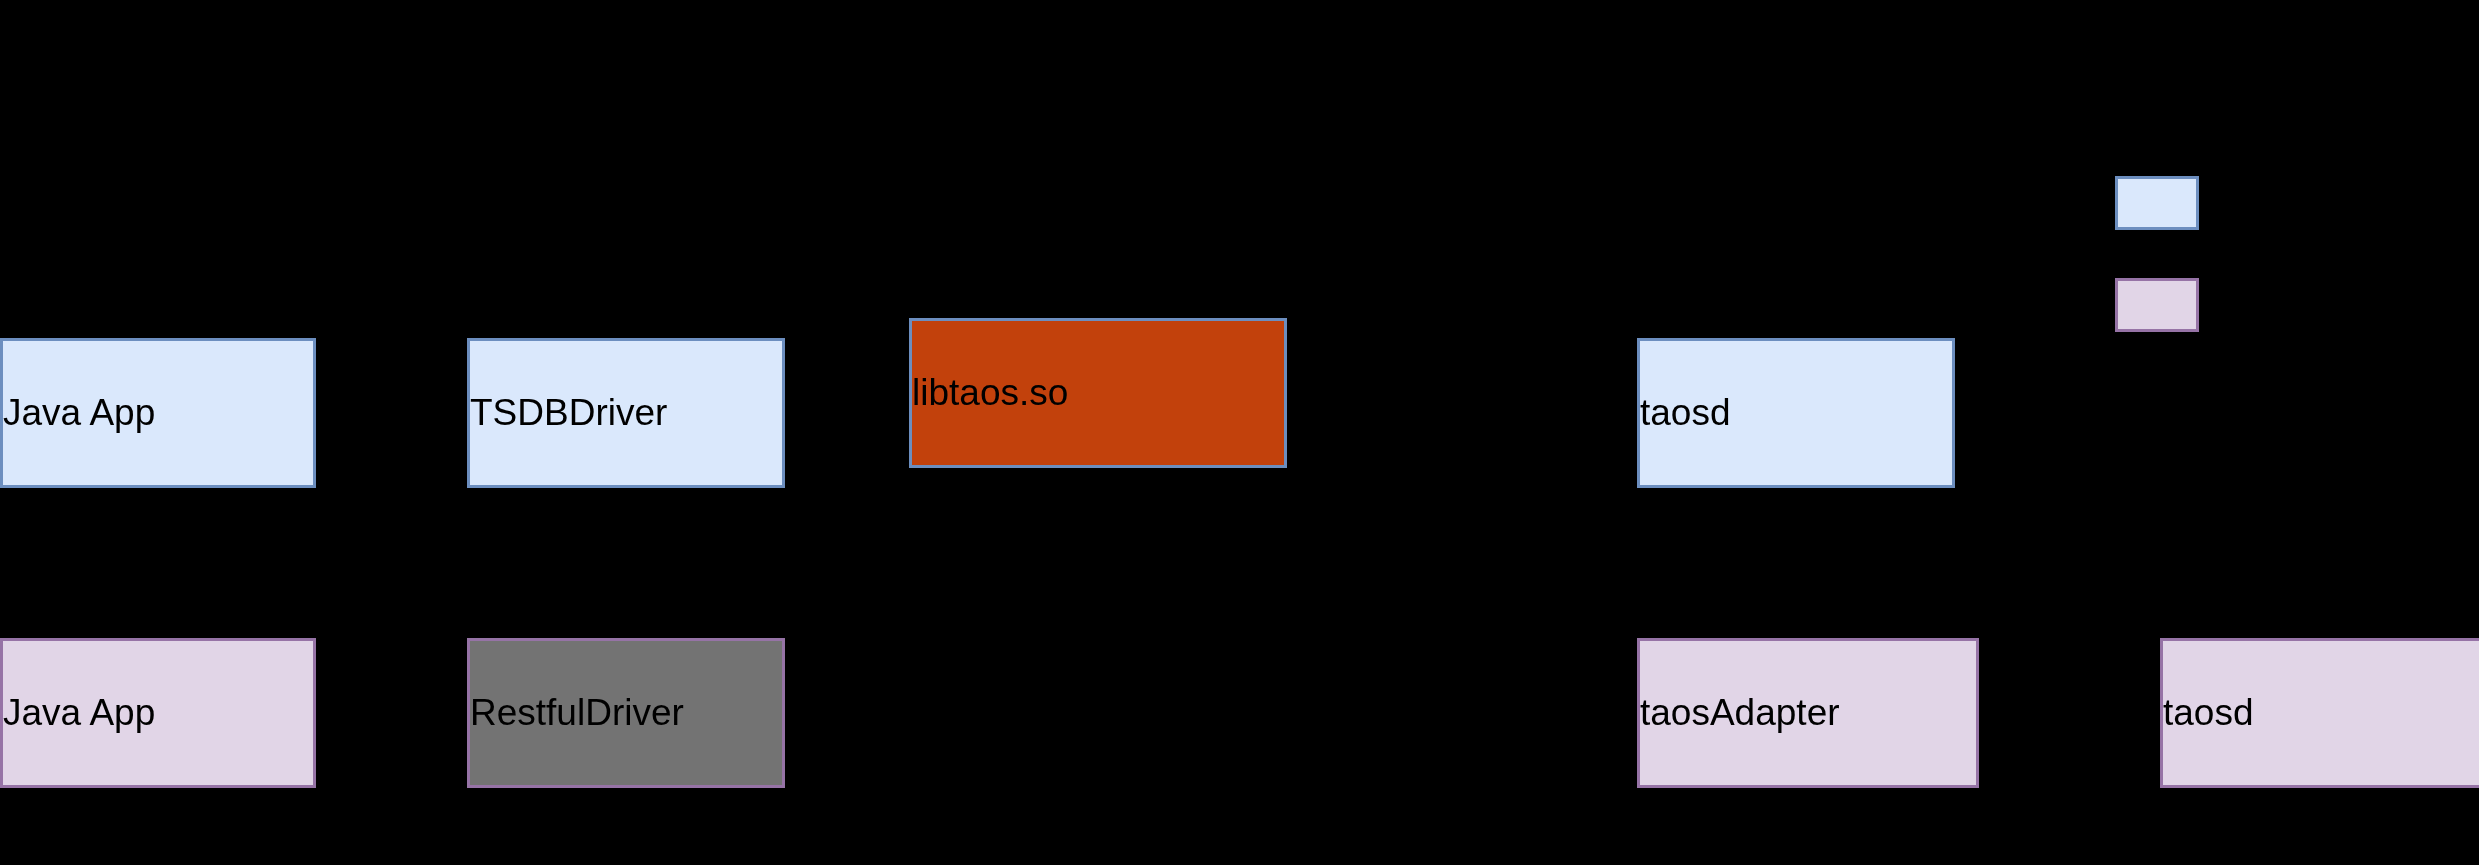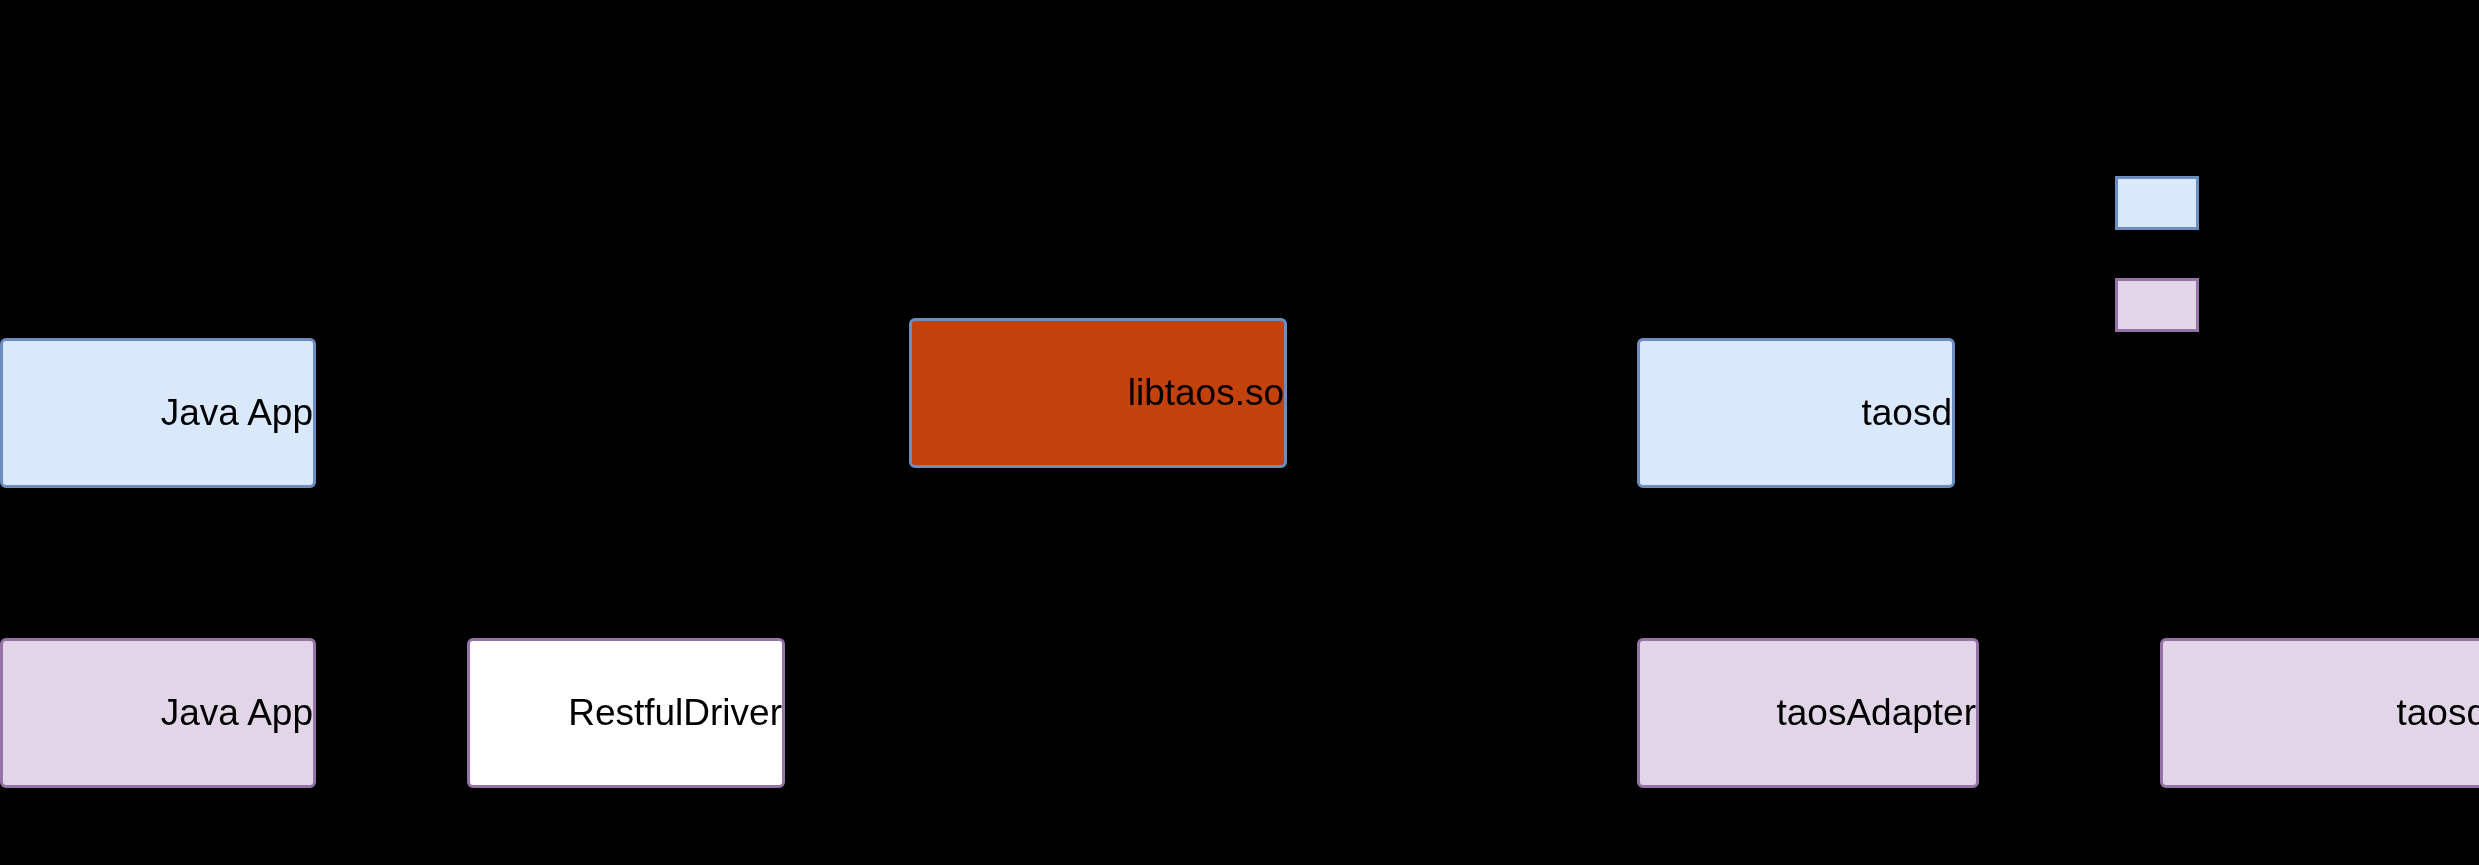--- a/index.html
+++ b/index.html
@@ -13,28 +13,27 @@
     height: 865px;
     background: #000000;
     overflow: hidden;
     font-family: "Liberation Sans", sans-serif;
   }
   .node {
     position: absolute;
     box-sizing: border-box;
     display: flex;
     align-items: center;
-    justify-content: flex-end;
+    justify-content: flex-start;
     text-align: center;
     font-size: 37px;
     line-height: 1.1;
     color: #000000;
     border-style: solid;
     border-width: 3px;
-    border-radius: 6px;
     -webkit-font-smoothing: antialiased;
   }
   .node.blue {
     background: #dae8fc;
     border-color: #6c8ebf;
   }
   .node.purple {
     background: #e1d5e7;
     border-color: #9673a6;
   }
@@ -88,30 +87,33 @@
     <div class="edge-endpoint" style="left: 462px; top: 709px;"></div>
     <div class="edge" style="left: 785px; top: 712px; width: 852px;"></div>
     <div class="edge-endpoint" style="left: 781px; top: 709px;"></div>
     <div class="edge-endpoint" style="left: 1632px; top: 709px;"></div>
     <div class="edge" style="left: 1955px; top: 712px; width: 205px;"></div>
     <div class="edge-endpoint" style="left: 1951px; top: 709px;"></div>
     <div class="edge-endpoint" style="left: 2155px; top: 709px;"></div>
     <div class="node blue" style="left: 0px; top: 338px; width: 316px; height: 150px; background: rgb(218, 232, 252); border-color: rgb(108, 142, 191);">
       <span class="node-label">Java App</span>
     </div>
+    <div class="node blue" style="left: 467px; top: 338px; width: 318px; height: 150px; background: rgb(218, 232, 252); border-color: rgb(108, 142, 191);">
+      <span class="node-label">TSDBDriver</span>
+    </div>
     <div class="node blue" style="left: 909px; top: 318px; width: 378px; height: 150px; background: #c2410c; border-color: rgb(108, 142, 191);">
       <span class="node-label">libtaos.so</span>
     </div>
     <div class="node blue" style="left: 1637px; top: 338px; width: 318px; height: 150px; background: rgb(218, 232, 252); border-color: rgb(108, 142, 191);">
       <span class="node-label">taosd</span>
     </div>
     <div class="node purple" style="left: 0px; top: 638px; width: 316px; height: 150px; background: rgb(225, 213, 231); border-color: rgb(150, 115, 166);">
       <span class="node-label">Java App</span>
     </div>
-    <div class="node purple" style="left: 467px; top: 638px; width: 318px; height: 150px; background: #ffffff; border-color: rgb(150, 115, 166);">
+    <div class="node purple" style="left: 467px; top: 638px; width: 318px; height: 150px; background: #737373; border-color: rgb(150, 115, 166);">
       <span class="node-label">RestfulDriver</span>
     </div>
     <div class="node purple" style="left: 1637px; top: 638px; width: 342px; height: 150px; background: rgb(225, 213, 231); border-color: rgb(150, 115, 166);">
       <span class="node-label">taosAdapter</span>
     </div>
     <div class="node purple" style="left: 2160px; top: 638px; width: 330px; height: 150px; background: rgb(225, 213, 231); border-color: rgb(150, 115, 166);">
       <span class="node-label">taosd</span>
     </div>
     <div class="legend-swatch blue" style="left: 2115px; top: 176px; width: 84px; height: 54px; background: rgb(218, 232, 252); border-color: rgb(108, 142, 191);"></div>
     <div class="legend-swatch purple" style="left: 2115px; top: 278px; width: 84px; height: 54px; background: rgb(225, 213, 231); border-color: rgb(150, 115, 166);"></div>

